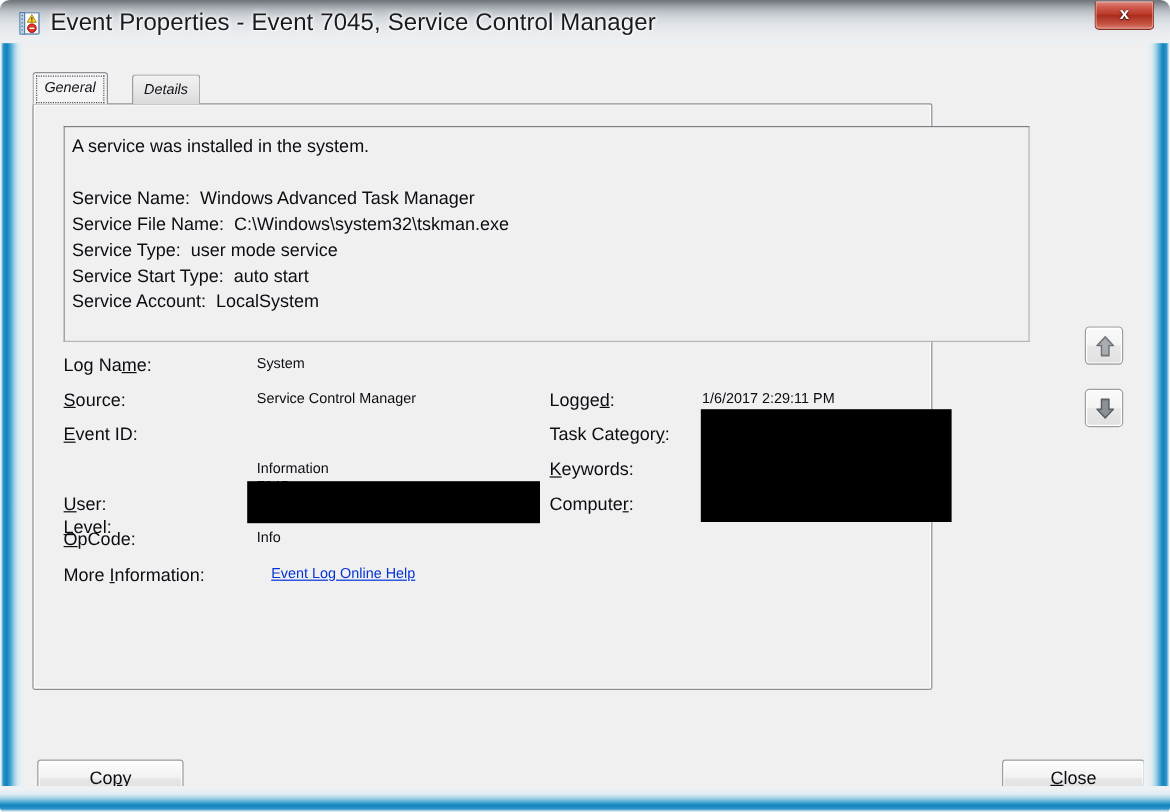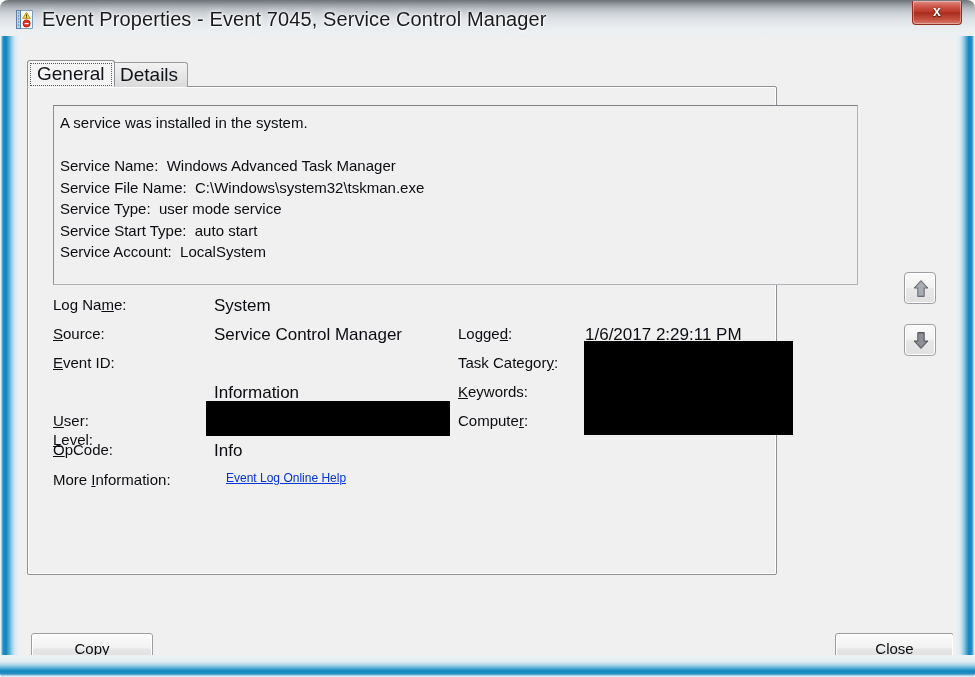--- a/index.html
+++ b/index.html
@@ -119,25 +119,26 @@
   #tab-strip {
     position: absolute;
     left: 18px; top: 24px;
     height: 27px;
   }
   .tab {
     position: absolute;
     top: 0;
     height: 27px;
     box-sizing: border-box;
-    font-size: 19px;
+    font-size: 12px;
     color: #11131a;
     cursor: pointer;
     padding: 0 9px;
     line-height: 25px;
+    font-style: italic;
   }
   #tab-general {
     left: 0;
     background: #f4f4f4;
     border: 1px solid #8d9196;
     border-bottom: 1px solid #f0f0f0;
     border-radius: 3px 3px 0 0;
     z-index: 3;
   }
   #tab-general-focus {
@@ -193,21 +194,21 @@
 
   
   .field-label {
     position: absolute;
     font-size: 15px;
     color: #0b0d12;
     white-space: nowrap;
   }
   .field-value {
     position: absolute;
-    font-size: 17px;
+    font-size: 12px;
     color: #0b0d12;
     white-space: nowrap;
   }
   .acc { text-decoration: underline; }
 
   #help-link {
     position: absolute;
     font-size: 12px;
     color: #0433d6;
     text-decoration: underline;

